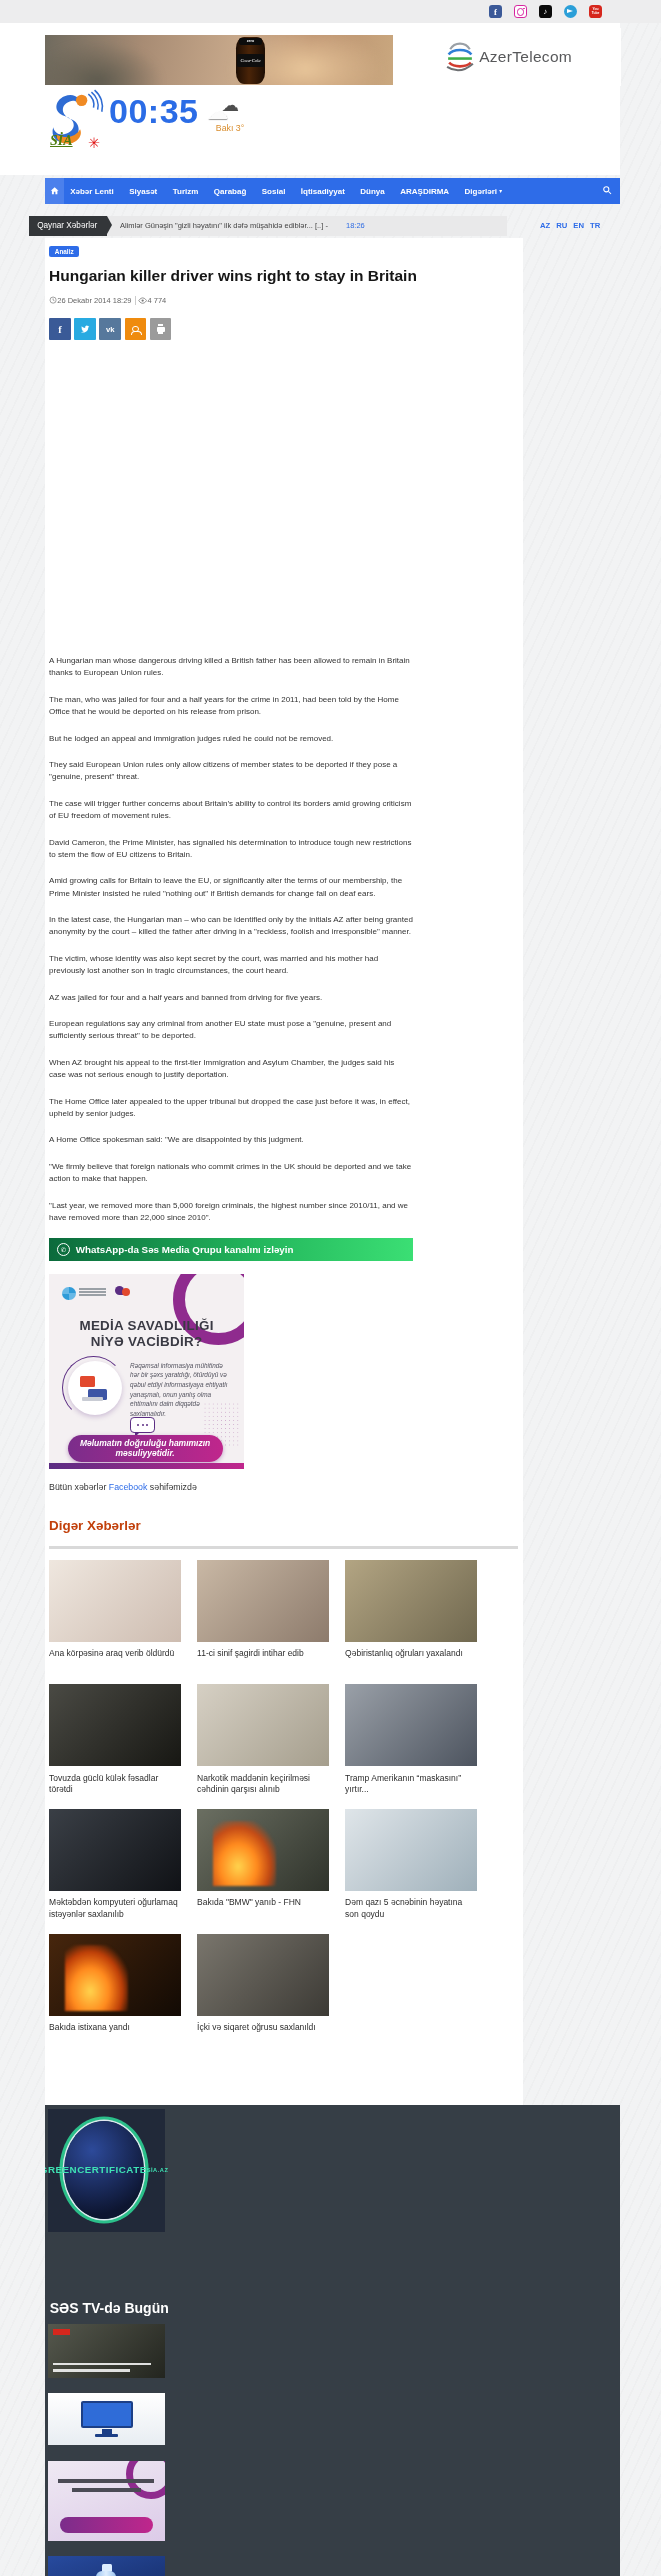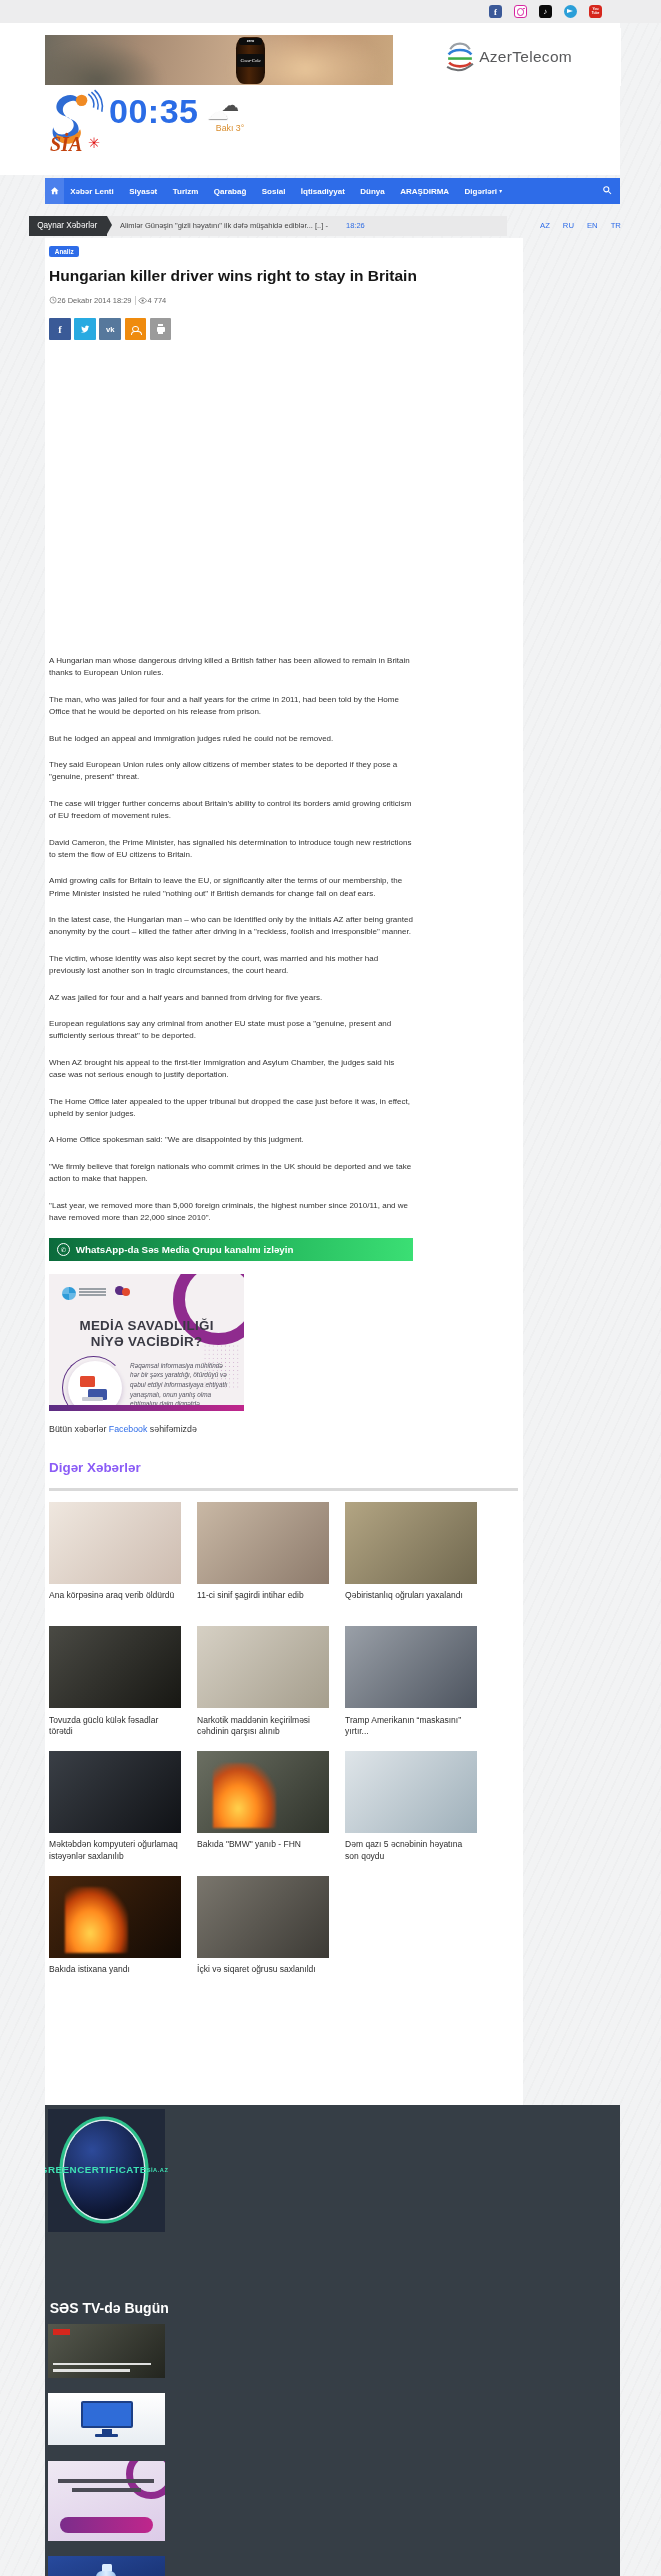--- a/index.html
+++ b/index.html
@@ -26,40 +26,40 @@
   .coca-blob2{position:absolute;right:10.3px;top:-10.3px;width:155px;height:88px;border-radius:50%;background:radial-gradient(#e9c79b,transparent 70%);filter:blur(4.1px);}
   .coca-bottle{position:absolute;left:191px;top:2.1px;width:29px;height:47px;border-radius:8.2px/11.3px;background:linear-gradient(90deg,#1d0e04,#4a2408 45%,#1d0e04);}
   .coca-cap{position:absolute;left:194px;top:3.1px;width:23px;height:7.2px;border-radius:2.1px;background:#0c0c0c;color:#fff;font-size:3.6px;text-align:center;line-height:7.2px;font-weight:bold;}
   .coca-label{position:absolute;left:192px;top:18.5px;width:27px;height:13.4px;background:#0e0e0e;border-radius:1.5px;color:#fff;
               font-family:"Liberation Serif",serif;font-style:italic;font-size:4.6px;display:flex;align-items:center;justify-content:center;}
   
   .azt-box{position:absolute;top:28px;left:397px;width:224px;height:58px;background:#fff;display:flex;align-items:center;justify-content:center;gap:5.2px;}
   .azt-text{font-size:15.5px;color:#57585a;letter-spacing:0.3px;}
   
   .sia-logo{position:absolute;top:89px;left:49px;width:57px;height:61px;}
-  .sia-name{position:absolute;top:133px;left:50px;font-family:"Liberation Serif",serif;font-style:italic;font-weight:bold;font-size:20px;color:#c2410c;}
+  .sia-name{position:absolute;top:133px;left:50px;font-family:"Liberation Serif",serif;font-style:italic;font-weight:bold;font-size:14px;color:#4d7c0f;text-decoration:underline;}
   .sia-star{position:absolute;top:135px;left:88px;font-size:14.4px;color:#e01414;}
   .clock{position:absolute;top:92px;left:109px;font-size:34px;font-weight:bold;color:#2b6ce6;letter-spacing:0.5px;}
   .weather{position:absolute;top:96px;left:204px;width:46px;text-align:center;}
   .cloud-back{position:absolute;left:17.5px;top:-1px;font-size:17.5px;color:#4e4e4e;}
   .cloud-front{position:absolute;left:3.1px;top:3.1px;font-size:21.6px;color:#fbfbfb;text-shadow:0 0.5px 1px #9a9a9a;}
   .weather-city{position:absolute;top:27px;left:0;width:52px;font-size:8.8px;color:#d98e2f;}
   
   .navbar{position:absolute;top:178px;left:45px;width:575px;height:26px;background:#2e6ce8;display:flex;align-items:center;color:#fff;}
   .nav-home{width:18.5px;height:26px;background:#4b80ec;display:flex;align-items:center;justify-content:center;}
   .nav-item{padding:0 6.7px;font-size:8px;font-weight:bold;white-space:nowrap;display:flex;align-items:center;gap:2.1px;}
   .nav-caret{font-size:5.7px;font-weight:normal;}
   .nav-search{position:absolute;right:8.2px;top:6.7px;}
   
   .ticker{position:absolute;top:216px;left:29px;width:478px;height:19.6px;display:flex;}
   .ticker-label{background:#333639;color:#fff;font-size:8.2px;line-height:19.6px;padding:0 9.3px 0 8.2px;position:relative;white-space:nowrap;}
   .ticker-label::after{content:"";position:absolute;right:-5.7px;top:0;border-left:5.7px solid #333639;border-top:9.8px solid transparent;border-bottom:9.8px solid transparent;}
   .ticker-strip{flex:1;background:#e9e9ea;line-height:19.6px;padding-left:13.4px;font-size:7.5px;color:#444;white-space:nowrap;overflow:hidden;}
   .ticker-time{color:#2f6ce3;margin-left:16px;}
-  .langs{position:absolute;top:221px;left:540px;display:flex;gap:13px;font-size:7.7px;font-weight:normal;color:#2e6ce8;}
+  .langs{position:absolute;top:221px;left:540px;display:flex;gap:6px;font-size:7.7px;font-weight:bold;color:#2e6ce8;}
   .langs span{cursor:pointer;}
   
   .card{position:absolute;top:238px;left:45px;width:478px;height:1867px;background:#fff;box-sizing:border-box;padding:8.2px 4.1px 0 4.1px;overflow:hidden;}
   .badge{display:inline-block;background:#2e6ce8;color:#fff;font-size:6.4px;font-weight:bold;padding:2.1px 5.7px;border-radius:2.1px;}
   h1.title{margin:8.2px 0 10.3px 0;width:381px;font-size:15.5px;line-height:1.3;color:#161616;font-weight:bold;}
   .meta{display:flex;align-items:center;gap:0;color:#666;font-size:7.5px;}
   .meta .sep{width:0.5px;height:8.2px;background:#ccc;margin:0 3.1px;}
   .share-row{margin-top:13.4px;display:flex;gap:3.6px;}
   .sbtn{width:21.6px;height:21.6px;border-radius:1px;display:flex;align-items:center;justify-content:center;color:#fff;font-weight:bold;}
   .sbtn.fb{background:#3a5a97;font-family:"Liberation Serif",serif;font-size:10.3px;}
@@ -71,21 +71,21 @@
   .sbtn.pr{background:#9b9b9b;position:relative;}
   .printer{width:8.2px;height:5.2px;background:#fff;border-radius:1px;position:relative;}
   .printer::before{content:"";position:absolute;top:-2.6px;left:1.5px;width:5.2px;height:2.1px;background:#fff;}
   .printer::after{content:"";position:absolute;bottom:-2.6px;left:1.5px;width:5.2px;height:2.1px;background:#fff;}
   .img-spacer{height:315px;}
   .article p{width:364px;font-size:8px;line-height:1.55;color:#333;margin:0 0 14px 0;}
   .wa-banner{width:364px;height:23px;background:linear-gradient(90deg,#0b6a3c,#22b45b 55%,#3bdf74);color:#fff;
              display:flex;align-items:center;gap:5.7px;padding:0 7.7px;box-sizing:border-box;font-size:9.8px;font-weight:bold;}
   .wa-icon{width:11.3px;height:11.3px;border:1px solid #fff;border-radius:50%;display:flex;align-items:center;justify-content:center;font-size:6.2px;font-weight:normal;}
   
-  .mb{position:relative;margin-top:12.4px;width:195px;height:137px;background:#f4f0f2;overflow:hidden;}
+  .mb{position:relative;margin-top:12.4px;width:195px;height:195px;background:#f4f0f2;overflow:hidden;}
   .mb-ring{position:absolute;right:-19.6px;top:-19.6px;width:67px;height:67px;border-radius:50%;border:12.4px solid #8f2b8e;}
   .mb-dots{position:absolute;right:4.1px;bottom:20.6px;width:37px;height:46px;background-image:radial-gradient(#cba6c9 0.5px,transparent 0.8px);background-size:4.1px 4.1px;}
   .mb-bottombar{position:absolute;left:0;bottom:0;width:100%;height:6.2px;background:linear-gradient(90deg,#5b2d83,#c0268c);}
   .mb-logo1{position:absolute;left:13.4px;top:13.4px;width:13.4px;height:13.4px;border-radius:50%;
             background:conic-gradient(#2f9bd8 0 25%,#67b8e6 0 50%,#2f9bd8 0 75%,#67b8e6 0);}
   .mb-logo1lines{position:absolute;left:30px;top:14.4px;width:27px;}
   .mb-logo1lines div{height:1.5px;background:#9aa0a6;margin-bottom:1.5px;width:100%;}
   .mb-logo2a{position:absolute;left:66px;top:12.4px;width:9.3px;height:9.3px;border-radius:50% 50% 0 50%;background:#5b2d83;}
   .mb-logo2b{position:absolute;left:73px;top:14.4px;width:8.2px;height:8.2px;border-radius:50%;background:#e2492e;}
   .mb-title{position:absolute;left:0;top:44px;width:100%;text-align:center;font-size:13.4px;font-weight:bold;color:#3a3a44;line-height:1.25;letter-spacing:0.3px;}
@@ -96,21 +96,21 @@
   .mb-illus .r3{position:absolute;left:14.4px;top:36px;width:20.6px;height:4.1px;background:#c9ccd4;border-radius:1px;}
   .mb-text{position:absolute;left:81px;top:87px;width:100px;font-size:6.4px;font-style:italic;color:#52525e;line-height:1.5;}
   .mb-bubble{position:absolute;left:81px;top:143px;width:23px;height:14.4px;border:1px solid #5b2d83;border-radius:4.1px;background:#fff;display:flex;align-items:center;justify-content:center;gap:2.1px;}
   .mb-bubble i{width:2.1px;height:2.1px;border-radius:50%;background:#5b2d83;}
   .mb-bubble::after{content:"";position:absolute;left:4.1px;bottom:-4.6px;border-top:4.6px solid #5b2d83;border-right:4.6px solid transparent;}
   .mb-btn{position:absolute;left:18.5px;top:161px;width:155px;height:27px;border-radius:14.4px;background:linear-gradient(90deg,#7b2d8b,#c0268c);
           color:#fff;font-style:italic;font-weight:bold;font-size:8.5px;display:flex;align-items:center;justify-content:center;text-align:center;line-height:1.25;box-shadow:0 1.5px 4.1px rgba(123,45,139,.4);}
   .fb-line{margin-top:13.4px;font-size:8.8px;color:#333;}
   .fb-link{color:#2e6ce8;}
   
-  h2.other{margin:26px 0 0 0;font-size:13.4px;color:#8b5cf6;font-weight:bold;}
+  h2.other{margin:26px 0 0 0;font-size:13.4px;color:#c2410c;font-weight:bold;}
   .divider{margin-top:13.4px;width:469px;height:2.1px;background:#d9d9d9;}
   .grid{margin-top:11.3px;width:433px;display:grid;grid-template-columns:repeat(3,132px);column-gap:16px;row-gap:13.4px;}
   .thumb{width:132px;height:82px;position:relative;overflow:hidden;}
   .thumb.fx-flame::after{content:"";position:absolute;left:12%;top:14%;width:48%;height:80%;
         background:radial-gradient(ellipse at 40% 70%,#ffd34d 0%,#ff8a1e 35%,rgba(224,72,8,.8) 60%,transparent 78%);filter:blur(1px);}
   .thumb.fx-smoke::after{content:"";position:absolute;right:2%;top:0;width:75%;height:95%;
         background:radial-gradient(ellipse,rgba(242,242,242,.95),transparent 70%);filter:blur(1.5px);}
   .cap{margin-top:6.2px;width:132px;font-size:8.5px;color:#2c2c2c;line-height:1.35;min-height:23px;}
   
   .footer{position:absolute;top:2105px;left:45px;width:575px;height:987px;background:#363e46;box-sizing:border-box;padding:3.6px 0 0 2.6px;overflow:hidden;}

